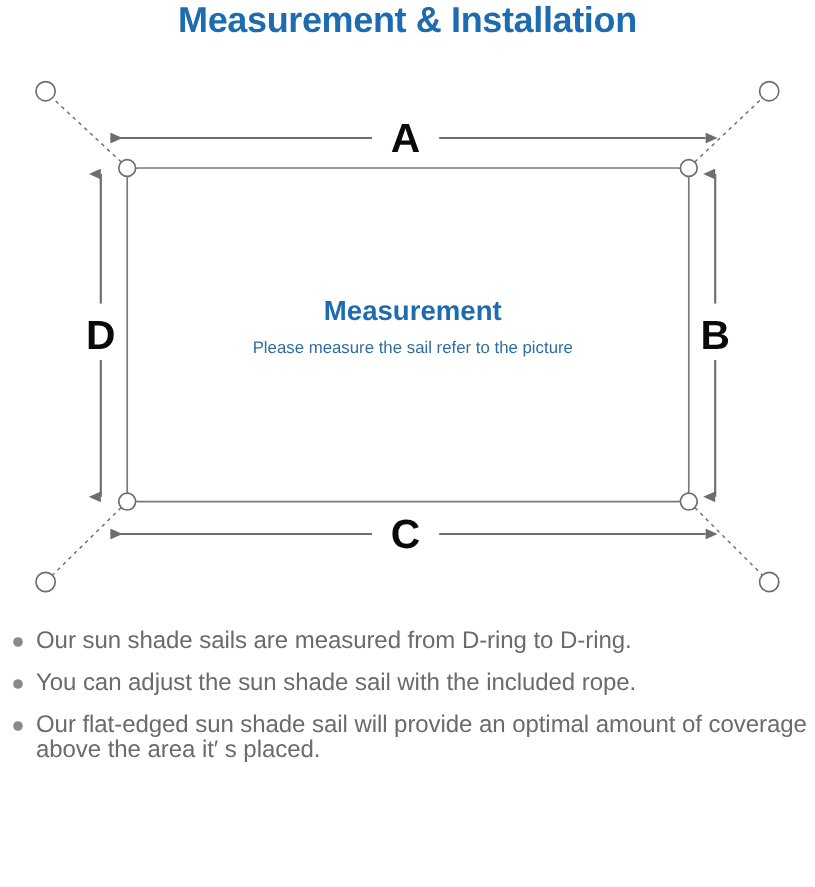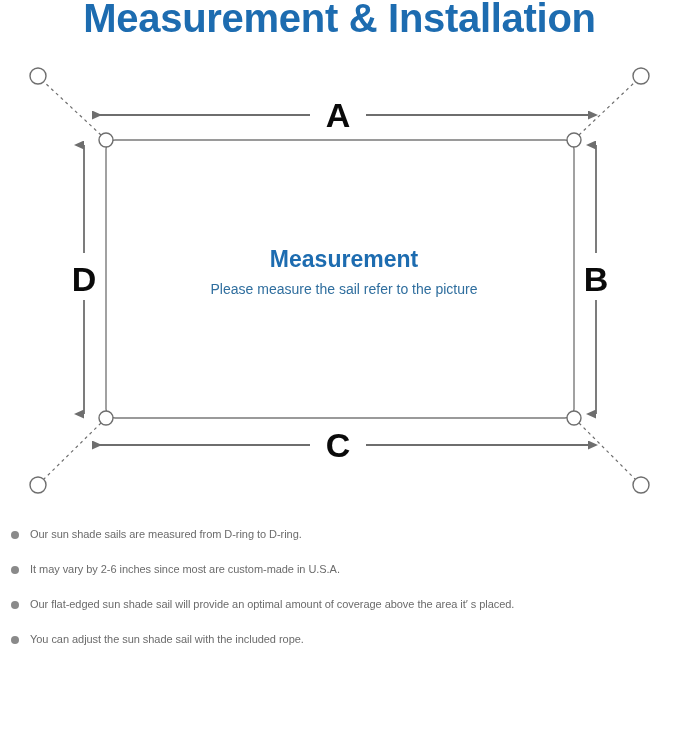--- a/index.html
+++ b/index.html
@@ -15,21 +15,21 @@
     overflow: hidden;
   }
 
   #page-title {
     position: absolute;
     top: 0px;
     left: 0;
     width: 679px;
     text-align: center;
     font-family: "Liberation Sans", sans-serif;
-    font-size: 40px;
+    font-size: 30px;
     font-weight: bold;
     color: #1d6cb0;
     letter-spacing: -0.3px;
     line-height: 36px;
   }
 
   #diagram-wrap {
     position: absolute;
     top: 48px;
     left: 0;
@@ -68,21 +68,21 @@
     width: 679px;
     padding: 0;
     margin: 0;
     list-style: none;
   }
   .note-item {
     position: relative;
     padding-left: 30px;
     margin-bottom: 14px;
     font-family: "Liberation Sans", sans-serif;
-    font-size: 11px;
+    font-size: 20px;
     line-height: 21px;
     color: #6b6b6b;
     letter-spacing: -0.05px;
   }
   .note-item:last-child { margin-bottom: 0; }
   .note-bullet {
     position: absolute;
     left: 11px;
     top: 7px;
     width: 8px;
@@ -152,23 +152,19 @@
   </svg>
 </div>
 
 <ul id="notes-list">
   <li class="note-item">
     <span class="note-bullet"></span>
     <span class="note-text">Our sun shade sails are measured from D-ring to D-ring.</span>
   </li>
   <li class="note-item">
     <span class="note-bullet"></span>
-    <span class="note-text">It may vary by 2-6 inches since most are custom-made in U.S.A.</span>
+    <span class="note-text">You can adjust the sun shade sail with the included rope.</span>
   </li>
   <li class="note-item">
     <span class="note-bullet"></span>
     <span class="note-text">Our flat-edged sun shade sail will provide an optimal amount of coverage above the area it′ s placed.</span>
   </li>
-  <li class="note-item">
-    <span class="note-bullet"></span>
-    <span class="note-text">You can adjust the sun shade sail with the included rope.</span>
-  </li>
 </ul>
 
 </body></html>

